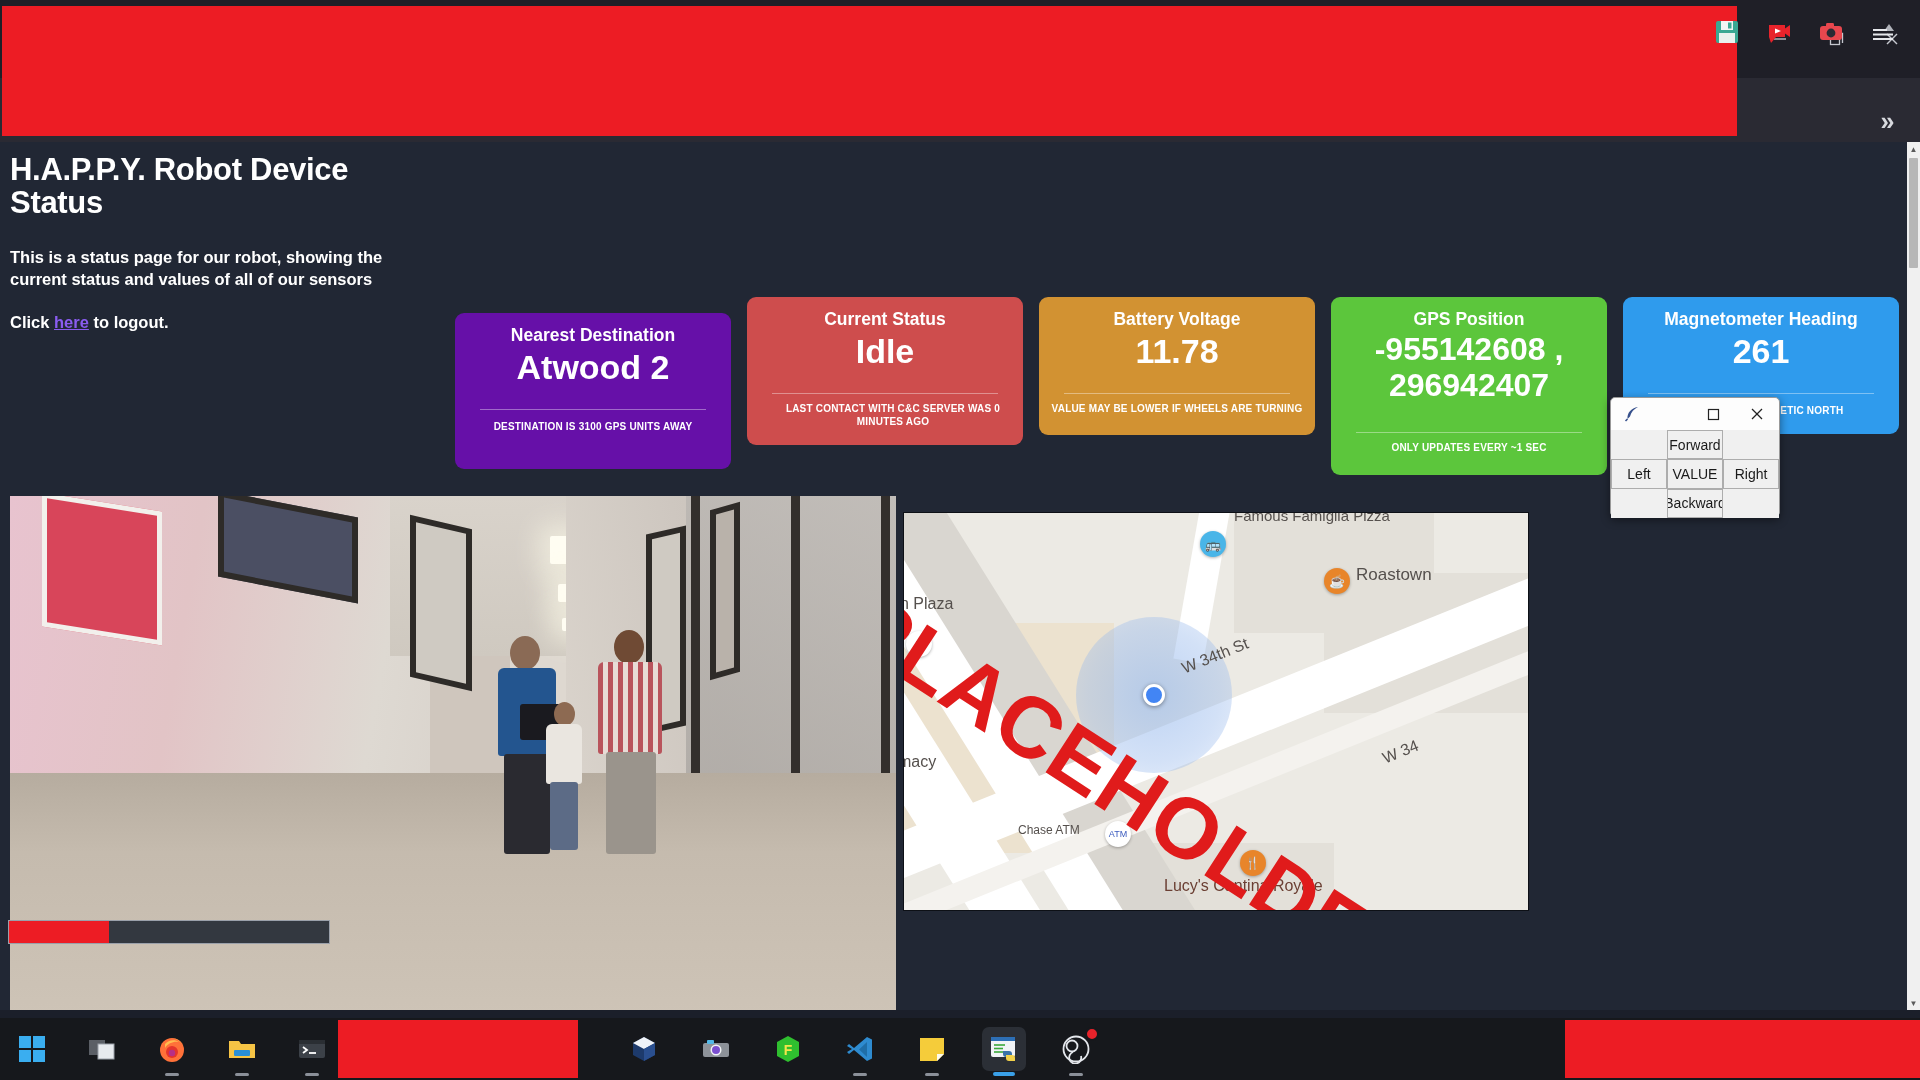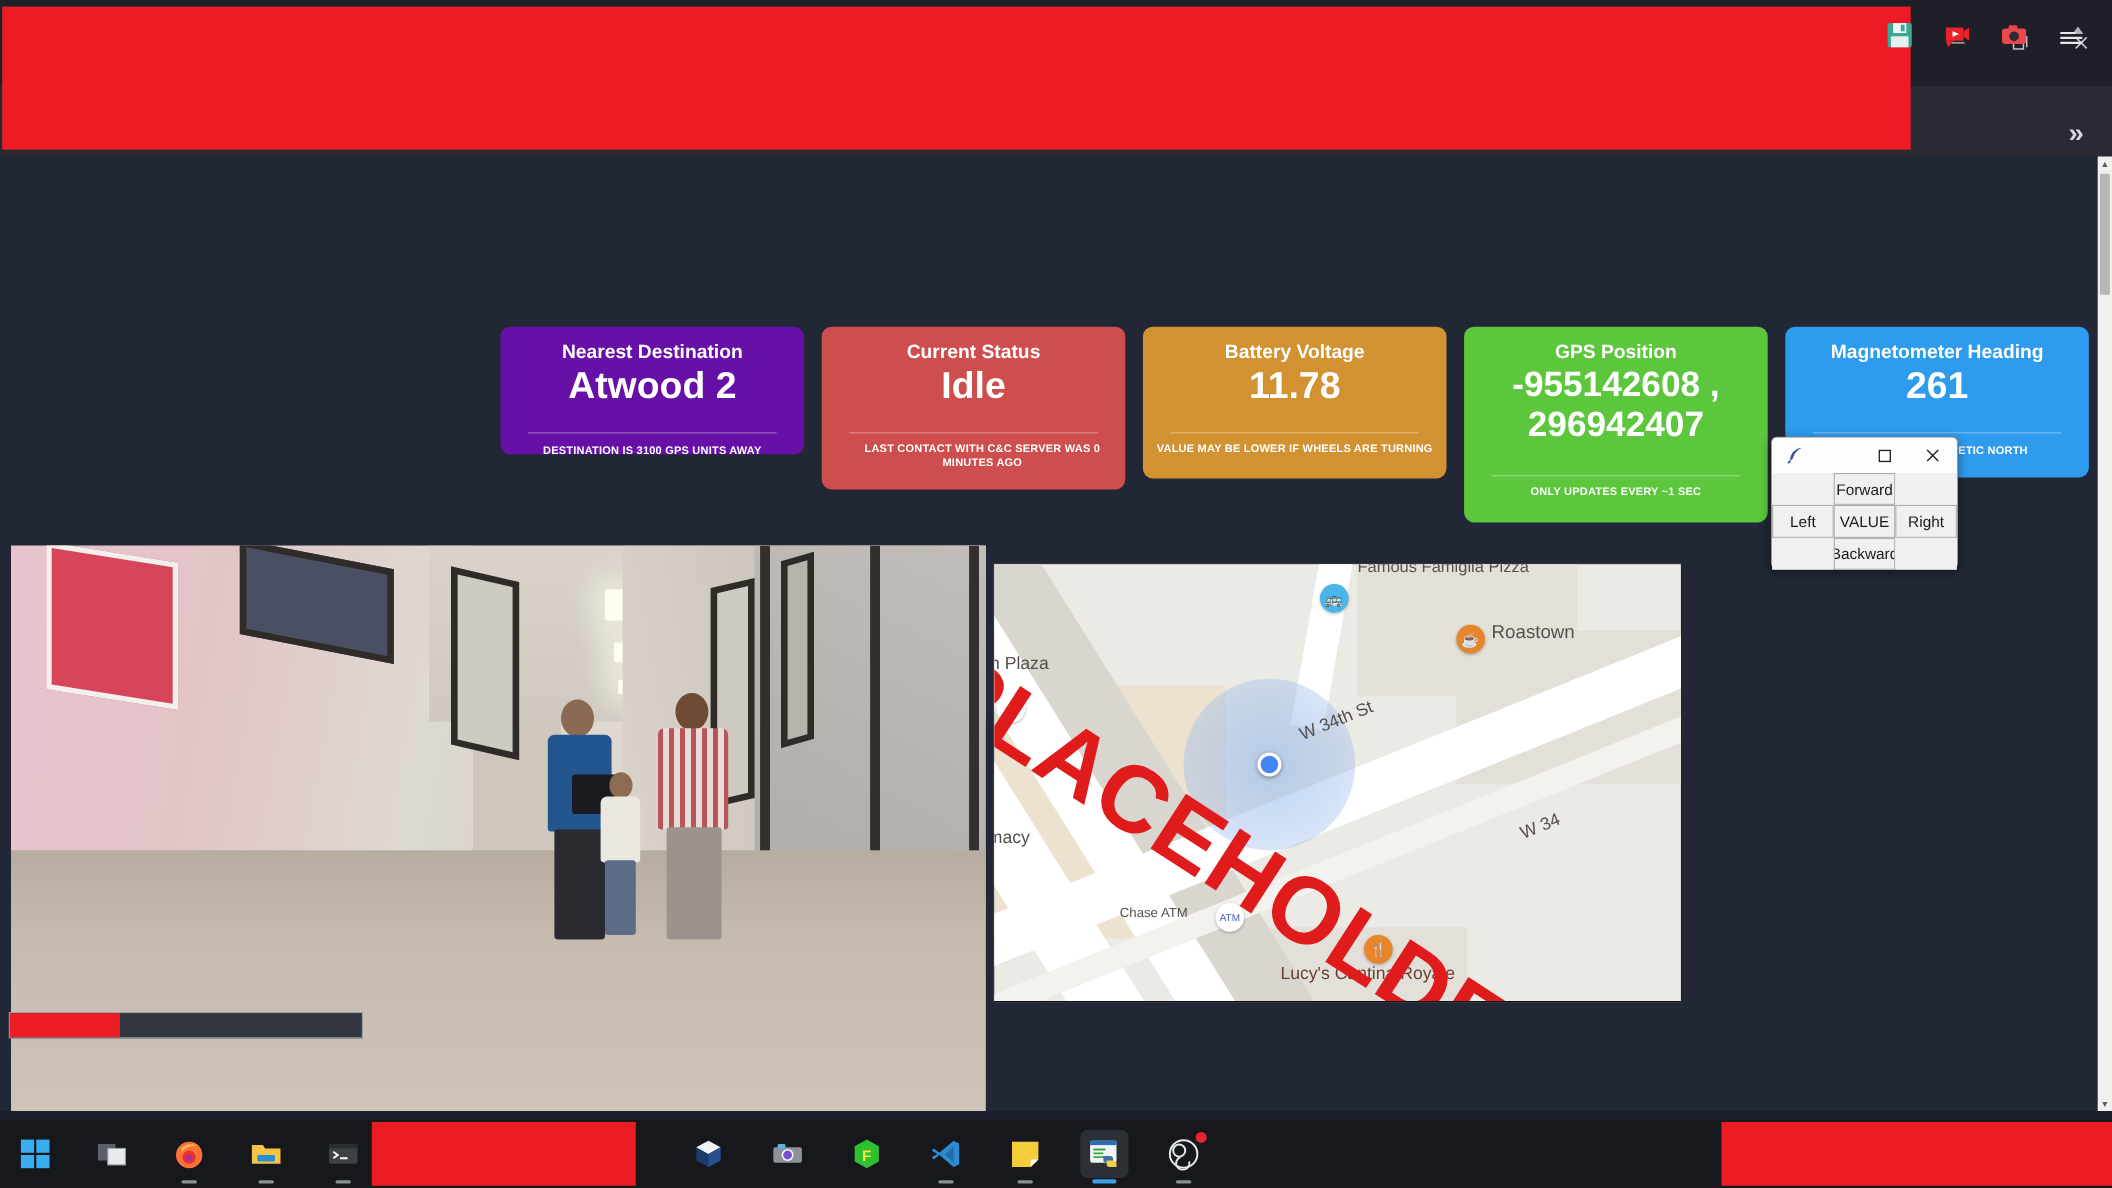--- a/index.html
+++ b/index.html
@@ -83,21 +83,21 @@
   .card .c-value { font-size: 34px; font-weight: bold; line-height: 1.12; margin-top: 2px; }
   .card .c-rule {
     position: absolute; left: 9%; right: 9%; height: 1px;
     background: rgba(255,255,255,0.38);
   }
   .card .c-foot {
     position: absolute; left: 8px; right: 8px;
     font-size: 10px; font-weight: bold; letter-spacing: 0.2px; line-height: 1.25;
   }
 
-  #card-dest   { left: 0px;    top: 0px;  width: 276px; height: 116px; }
+  #card-dest   { left: 0px;    top: 16px;  width: 276px; height: 156px; }
   #card-status { left: 292px;  top: 0px;  width: 276px; height: 148px; }
   #card-batt   { left = 0; }
   #card-batt   { left: 584px;  top: 0px;  width: 276px; height: 138px; }
   #card-gps    { left: 876px;  top: 0px;  width: 276px; height: 178px; }
   #card-mag    { left: 1168px; top: 0px;  width: 276px; height: 137px; }
 
   #card-dest   .c-rule { top: 96px; }  #card-dest   .c-foot { top: 108px; }
   #card-status .c-rule { top: 96px; }  #card-status .c-foot { top: 106px; margin-left: 16px; }
   #card-batt   .c-rule { top: 96px; }  #card-batt   .c-foot { top: 106px; }
   #card-gps    .c-rule { top: 135px; } #card-gps    .c-foot { top: 145px; }
@@ -252,20 +252,25 @@
     border-radius: 50%; background: #e8232b; border: 2px solid #16181c;
   }
 </style>
 </head>
 <body>
 
 <div id="screen">
 
   <div class="page">
 
+    <div class="hero">
+      <h1>H.A.P.P.Y. Robot Device Status</h1>
+      <p class="lead">This is a status page for our robot, showing the current status and values of all of our sensors</p>
+      <p class="logout"><span>Click </span><a href="#">here</a><span> to logout.</span></p>
+    </div>
 
     <div class="cards">
 
       <div class="card" id="card-dest" style="background: rgb(102, 16, 168);">
         <div class="c-title">Nearest Destination</div>
         <div class="c-value">Atwood 2</div>
         <div class="c-rule"></div>
         <div class="c-foot">DESTINATION IS 3100 GPS UNITS AWAY</div>
       </div>
 

